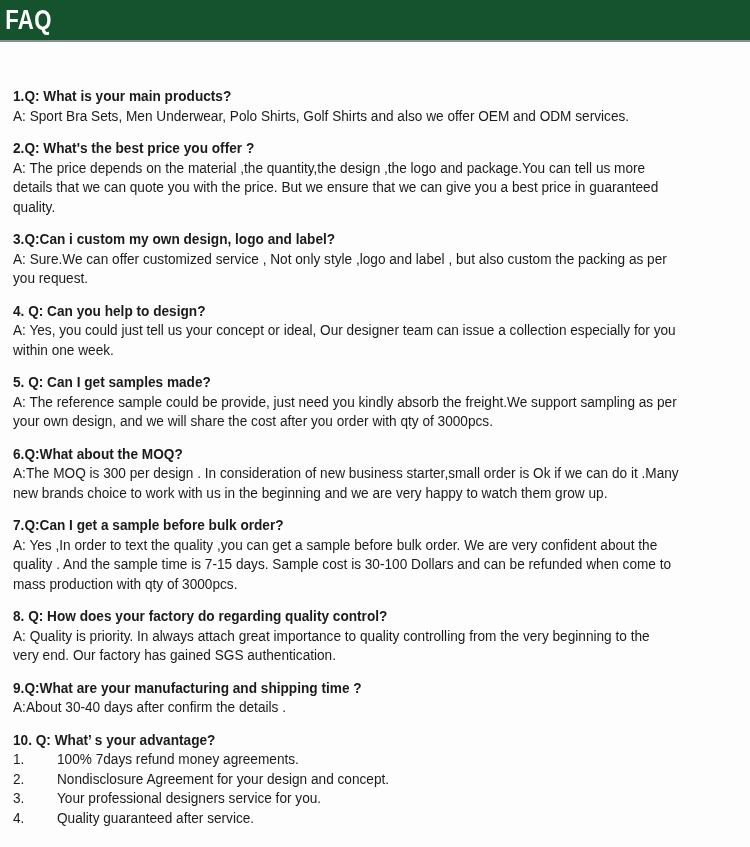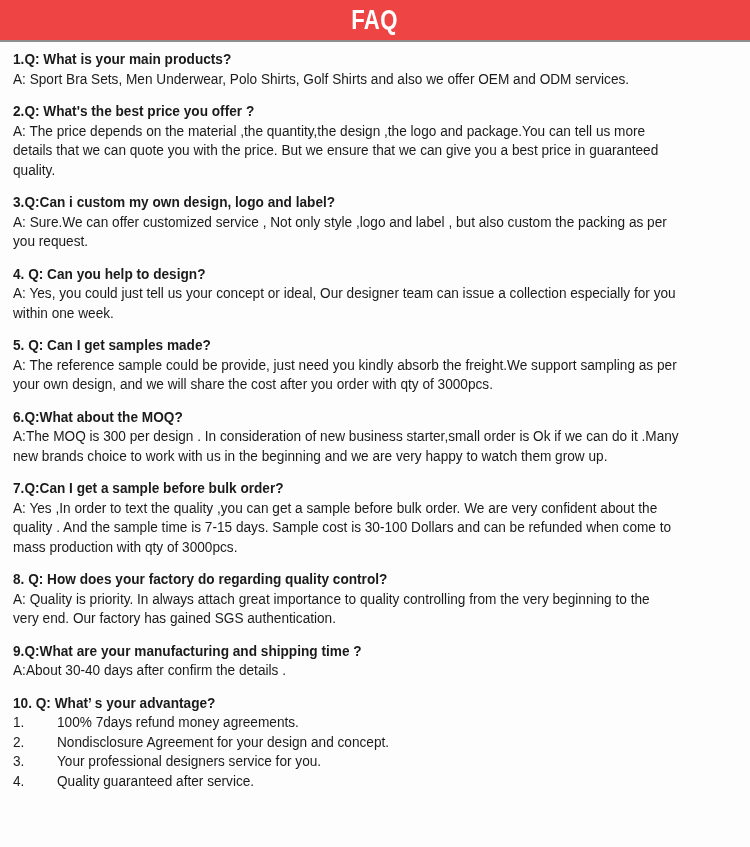--- a/index.html
+++ b/index.html
@@ -12,37 +12,38 @@
     font-family: "Liberation Sans", sans-serif;
     color: #1b1b1b;
   }
   .page {
     width: 750px;
     height: 847px;
     background: #fdfdfd;
   }
   .header-bar {
     height: 40px;
-    background: #ef4444;
+    background: #14532d;
     border-bottom: 2px solid #8e8e8e;
     display: flex;
     align-items: center;
-    justify-content: center;
+    justify-content: flex-start;
   }
   .header-title {
     color: #ffffff;
     font-size: 27px;
     font-weight: 700;
     letter-spacing: 0.5px;
     display: inline-block;
     transform: scaleX(0.82);
     transform-origin: center center;
   }
   .content {
     padding: 7px 13px 0 13px;
+    margin-top: 37px;
   }
   
   .content-inner {
     transform: scaleX(0.88);
     transform-origin: left top;
     width: 822px;
     font-size: 15.5px;
     line-height: 19.5px;
   }
   .faq-item {

